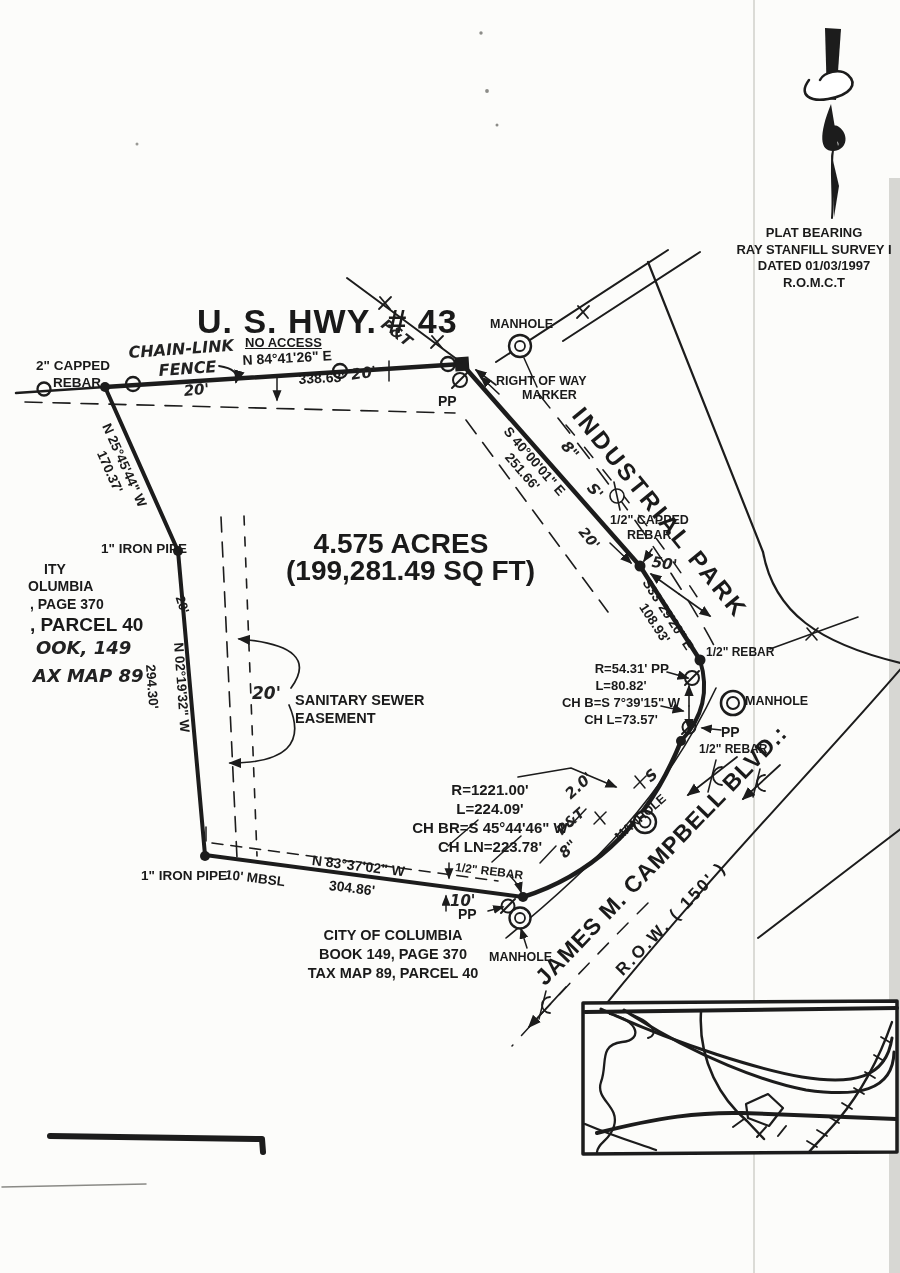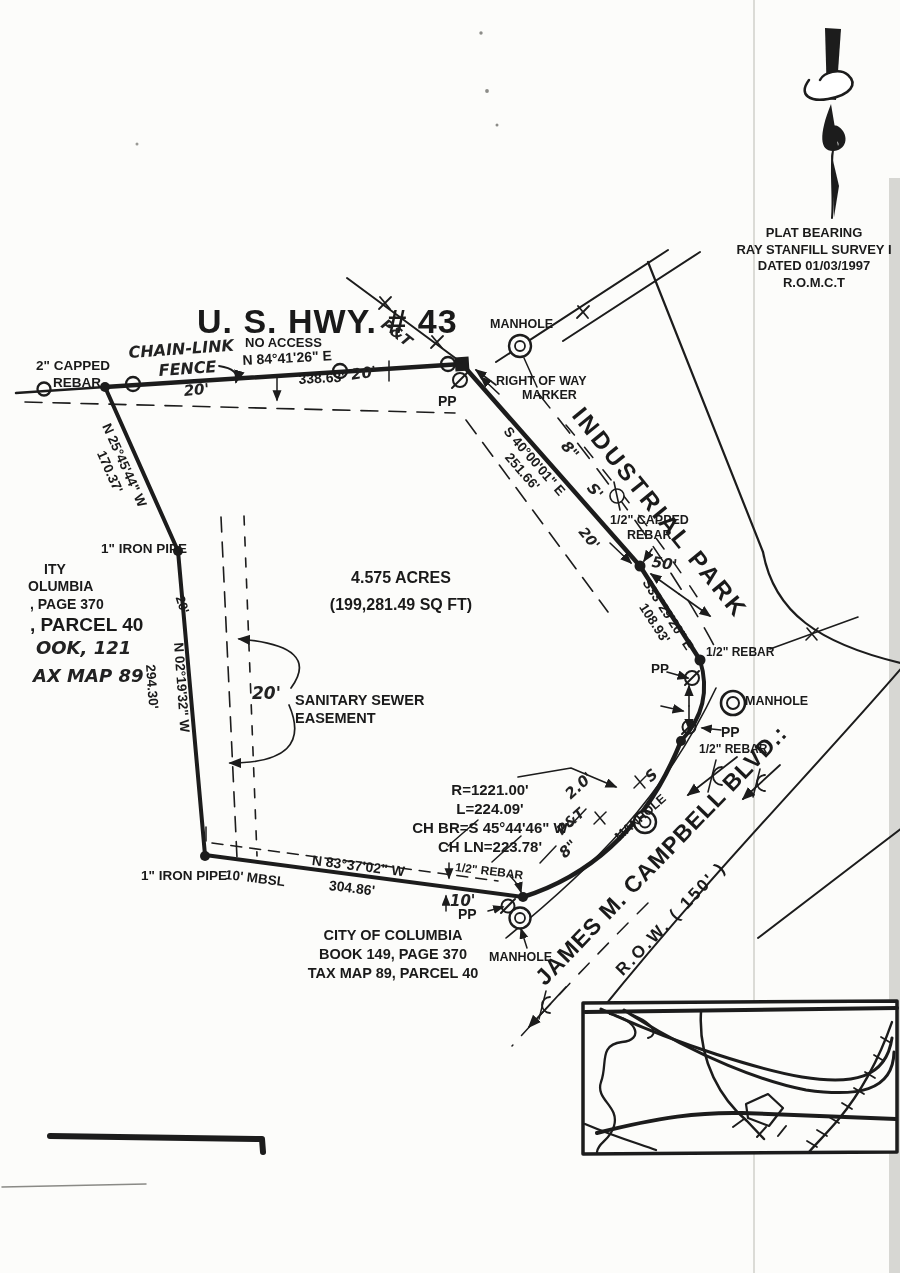--- a/index.html
+++ b/index.html
@@ -223,21 +223,21 @@
 </svg>
 
 <div class="lbl ctr" style="left:728px;top:225px;width:172px;font-size:13px;line-height:16.5px;">
   <div>PLAT BEARING</div>
   <div>RAY STANFILL SURVEY I</div>
   <div>DATED 01/03/1997</div>
   <div>R.O.M.C.T</div>
 </div>
 
 <div class="lbl" style="left:197px;top:302px;font-size:34px;letter-spacing:1px;">U. S. HWY. # 43</div>
-<div class="lbl" style="left:245px;top:336px;font-size:13px;">NO ACCESS</div>
+<div class="lbl" style="left:245px;top:336px;font-size:13px;text-decoration:underline;">NO ACCESS</div>
 <div class="lbl" style="left:588px;top:402px;font-size:24px;letter-spacing:3px;transform:rotate(51deg);">INDUSTRIAL PARK</div>
 <div class="lbl" style="left:530px;top:972px;font-size:23px;letter-spacing:1px;transform:rotate(-46deg);">JAMES M. CAMPBELL BLVD.:</div>
 <div class="lbl" style="left:612px;top:966px;font-size:17px;letter-spacing:2.5px;transform:rotate(-46deg);">R.O.W. ( 150' )</div>
 
 <div class="lbl hw" style="left:128px;top:344px;font-size:16px;transform:rotate(-4deg);">CHAIN-LINK</div>
 <div class="lbl hw" style="left:158px;top:362px;font-size:16px;transform:rotate(-4deg);">FENCE</div>
 
 <div class="lbl" style="left:242px;top:352px;font-size:14px;transform:rotate(-3deg);">N 84°41'26" E</div>
 <div class="lbl" style="left:298px;top:371px;font-size:14px;transform:rotate(-3deg);">338.63'</div>
 <div class="lbl hw" style="left:183px;top:383px;font-size:15px;transform:rotate(-5deg);">20'</div>
@@ -262,24 +262,24 @@
   <div>251.66'</div>
 </div>
 <div class="lbl hw" style="left:570px;top:438px;font-size:15px;transform:rotate(49deg);">8"</div>
 <div class="lbl hw" style="left:596px;top:480px;font-size:15px;transform:rotate(49deg);">S'</div>
 
 <div class="lbl" style="left:101px;top:541px;font-size:13.5px;">1" IRON PIPE</div>
 <div class="lbl" style="left:44px;top:561px;font-size:14px;">ITY</div>
 <div class="lbl" style="left:28px;top:578px;font-size:14px;">OLUMBIA</div>
 <div class="lbl" style="left:30px;top:596px;font-size:14px;">, PAGE 370</div>
 <div class="lbl" style="left:30px;top:614px;font-size:19px;">, PARCEL 40</div>
-<div class="lbl hw" style="left:36px;top:638px;font-size:18px;">OOK, 121</div>
+<div class="lbl hw" style="left:36px;top:638px;font-size:18px;">OOK, 149</div>
 <div class="lbl hw" style="left:33px;top:666px;font-size:18px;">AX MAP 89</div>
 
-<div class="lbl ctr" style="left:286px;top:564px;width:230px;font-size:16px;line-height:27px;">
+<div class="lbl ctr" style="left:286px;top:530px;width:230px;font-size:28px;line-height:27px;">
   <div>4.575 ACRES</div>
   <div>(199,281.49 SQ FT)</div>
 </div>
 
 <div class="lbl" style="left:186px;top:594px;font-size:13px;transform:rotate(72deg);">20'</div>
 <div class="lbl" style="left:186px;top:642px;font-size:13.5px;transform:rotate(86deg);">N 02°19'32" W</div>
 <div class="lbl" style="left:158px;top:664px;font-size:13.5px;transform:rotate(86deg);">294.30'</div>
 
 <div class="lbl hw" style="left:252px;top:684px;font-size:17px;">20'</div>
 <div class="lbl" style="left:295px;top:692px;font-size:14.5px;">SANITARY SEWER</div>
@@ -289,20 +289,26 @@
 <div class="lbl" style="left:627px;top:528px;font-size:12.5px;">REBAR</div>
 <div class="lbl hw" style="left:588px;top:524px;font-size:14px;transform:rotate(50deg);">20'</div>
 <div class="lbl hw" style="left:653px;top:554px;font-size:15px;transform:rotate(8deg);">50'</div>
 
 <div class="lbl ctr" style="left:652px;top:576px;font-size:13.5px;transform:rotate(57deg);">
   <div>S33°29'20" E</div>
   <div>108.93'</div>
 </div>
 <div class="lbl" style="left:706px;top:646px;font-size:12px;">1/2" REBAR</div>
 
+<div class="lbl ctr" style="left:551px;top:660px;width:140px;font-size:13px;line-height:17px;">
+  <div>R=54.31'</div>
+  <div>L=80.82'</div>
+  <div>CH B=S 7°39'15" W</div>
+  <div>CH L=73.57'</div>
+</div>
 <div class="lbl" style="left:651px;top:661px;font-size:13.5px;">PP</div>
 
 <div class="lbl" style="left:745px;top:694px;font-size:12.5px;">MANHOLE</div>
 <div class="lbl" style="left:721px;top:724px;font-size:14px;">PP</div>
 <div class="lbl" style="left:699px;top:743px;font-size:12px;">1/2" REBAR</div>
 
 <div class="lbl ctr" style="left:398px;top:780px;width:184px;font-size:15px;line-height:19px;">
   <div>R=1221.00'</div>
   <div>L=224.09'</div>
   <div>CH BR=S 45°44'46" W</div>

